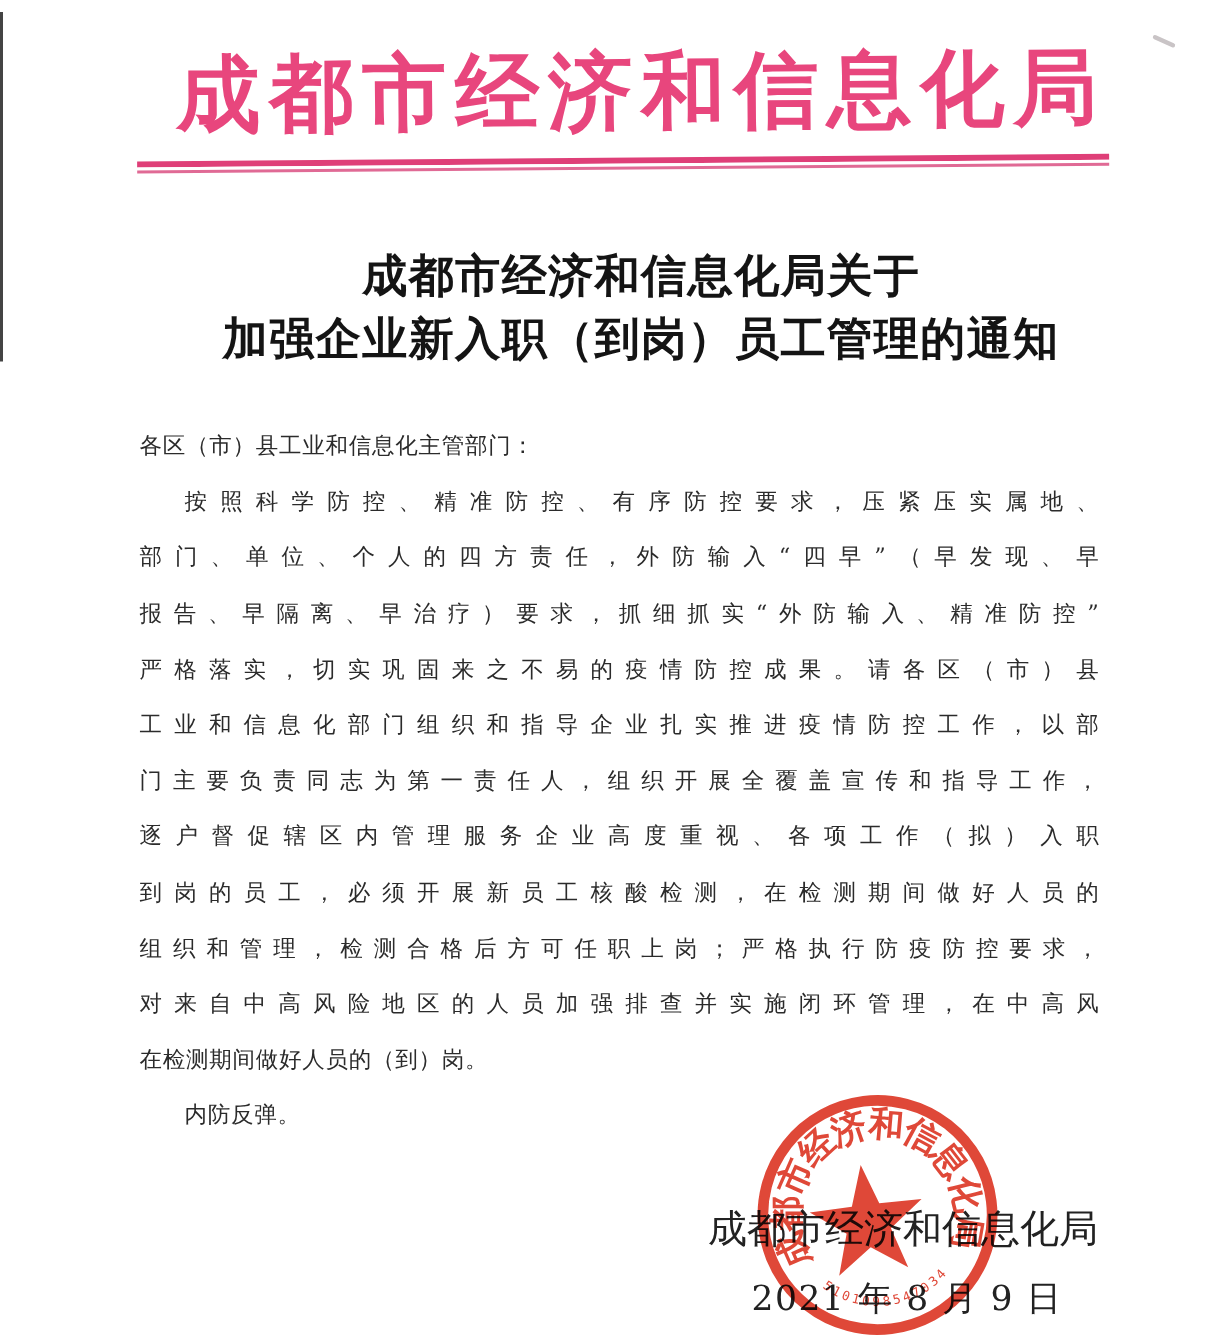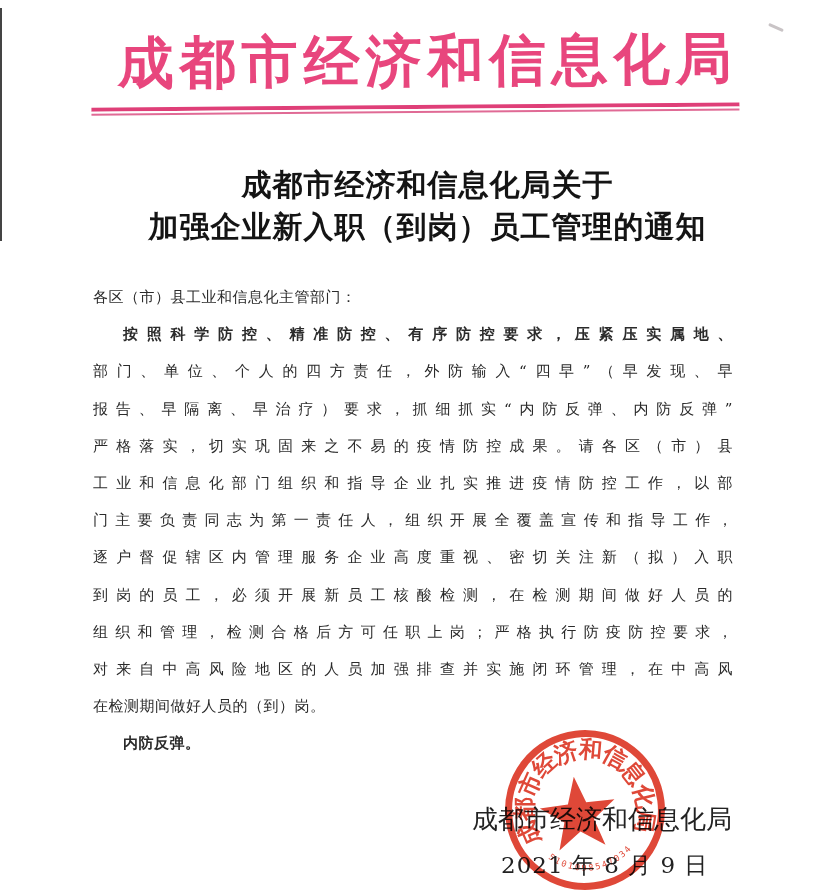--- a/index.html
+++ b/index.html
@@ -37,21 +37,21 @@
   }
 
   
   .body-text {
     position:absolute; top:271px; left:93px; width:640px;
     font-size:15px; line-height:37.2px; color:#2b2b2b;
     letter-spacing:0.5px;
   }
   .line { height:37.2px; overflow:hidden; white-space:nowrap; }
   .line.j { white-space:normal; text-align:justify; text-align-last:justify; }
-  .line.ind { text-indent:2em;font-weight:bold; }
+  .line.ind { text-indent:2em; }
 
   
   .sig-org {
     position:absolute; top:794px; left:472px; width:262px;
     font-size:26px; color:#222; white-space:nowrap; letter-spacing:0px;
     z-index:1;
   }
   .sig-date {
     position:absolute; top:842px; left:501px;
     font-size:23px; color:#222; white-space:nowrap; letter-spacing:1px;
@@ -85,25 +85,25 @@
 
   <div class="doc-title">
     <div>成都市经济和信息化局关于</div>
     <div>加强企业新入职（到岗）员工管理的通知</div>
   </div>
 
   <div class="body-text">
     <div class="line">各区（市）县工业和信息化主管部门：</div>
     <div class="line j ind">按照科学防控、精准防控、有序防控要求，压紧压实属地、</div>
     <div class="line j">部门、单位、个人的四方责任，外防输入“四早”（早发现、早</div>
-    <div class="line j">报告、早隔离、早治疗）要求，抓细抓实“内防反弹、内防反弹”</div>
+    <div class="line j">报告、早隔离、早治疗）要求，抓细抓实“外防输入、精准防控”</div>
     <div class="line j">严格落实，切实巩固来之不易的疫情防控成果。请各区（市）县</div>
     <div class="line j">工业和信息化部门组织和指导企业扎实推进疫情防控工作，以部</div>
     <div class="line j">门主要负责同志为第一责任人，组织开展全覆盖宣传和指导工作，</div>
-    <div class="line j">逐户督促辖区内管理服务企业高度重视、密切关注新（拟）入职</div>
+    <div class="line j">逐户督促辖区内管理服务企业高度重视、各项工作（拟）入职</div>
     <div class="line j">到岗的员工，必须开展新员工核酸检测，在检测期间做好人员的</div>
     <div class="line j">组织和管理，检测合格后方可任职上岗；严格执行防疫防控要求，</div>
     <div class="line j">对来自中高风险地区的人员加强排查并实施闭环管理，在中高风</div>
     <div class="line">在检测期间做好人员的（到）岗。</div>
     <div class="line ind">内防反弹。</div>
   </div>
 
   <div class="sig-org">成都市经济和信息化局</div>
   <div class="sig-date">2021 年 8 月 9 日</div>
 

